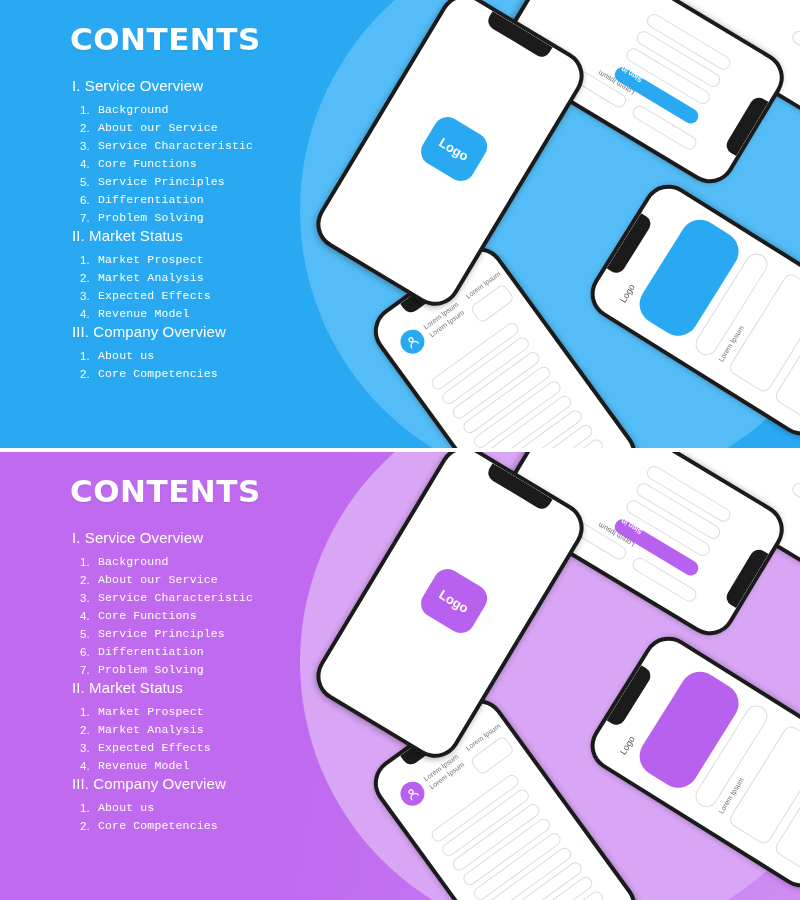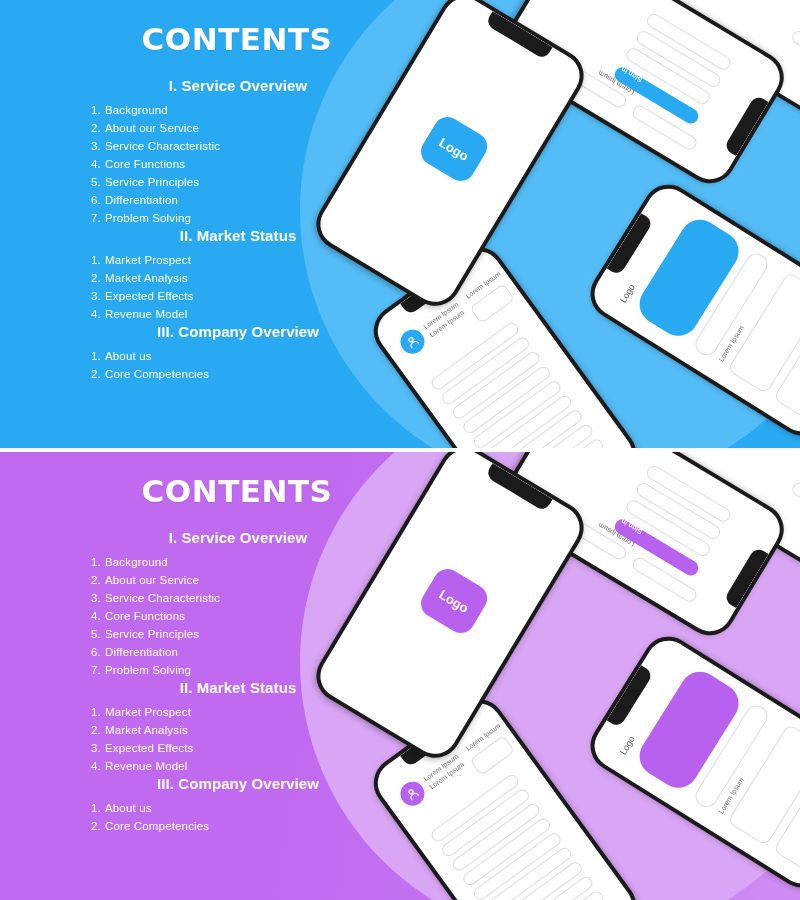--- a/index.html
+++ b/index.html
@@ -39,56 +39,55 @@
   }
   .slide.purple .bg-circle {
     width: 560px; height: 560px;
     left: 300px; top: -70px;
     background: #d9a6f5;
   }
 
   
   .toc {
     position: absolute;
-    left: 77px;
+    left: 70px;
     top: 24px;
     width: 320px;
     z-index: 30;
     color: #ffffff;
-    text-align: center;
   }
   .toc-title {
     font-size: 31px;
     font-weight: 800;
     letter-spacing: 0.5px;
     line-height: 1;
     margin: 0 0 22px 0;
     color: #ffffff;
     font-family: "DejaVu Sans", sans-serif;
     text-shadow: 0 1px 2px rgba(0,0,0,0.10);
   }
   .sec-head {
     font-size: 15px;
-    font-weight: 700;
+    font-weight: 400;
     color: #ffffff;
     margin: 0 0 7px 2px;
     letter-spacing: 0.1px;
   }
   .sec-head.spaced { }
   .sec-list { list-style: none; margin: 0; padding: 0; }
   .sec-list li {
     display: flex;
     font-size: 11.5px;
     line-height: 18px;
     color: #ffffff;
     margin-left: 10px;
     letter-spacing: 0.15px;
   }
   .sec-list li .num { width: 18px; flex: none; }
-  .sec-list li .txt { white-space: nowrap; }
+  .sec-list li .txt { white-space: nowrap; font-family: Liberation Mono, monospace; }
 
   
   .phones { position: absolute; inset: 0; z-index: 20; }
 
   .phone {
     position: absolute;
     background: #1b1b1b;
     border-radius: 26px;
     box-shadow: 0 2px 6px rgba(0,0,0,0.30);
     padding: 4px;

